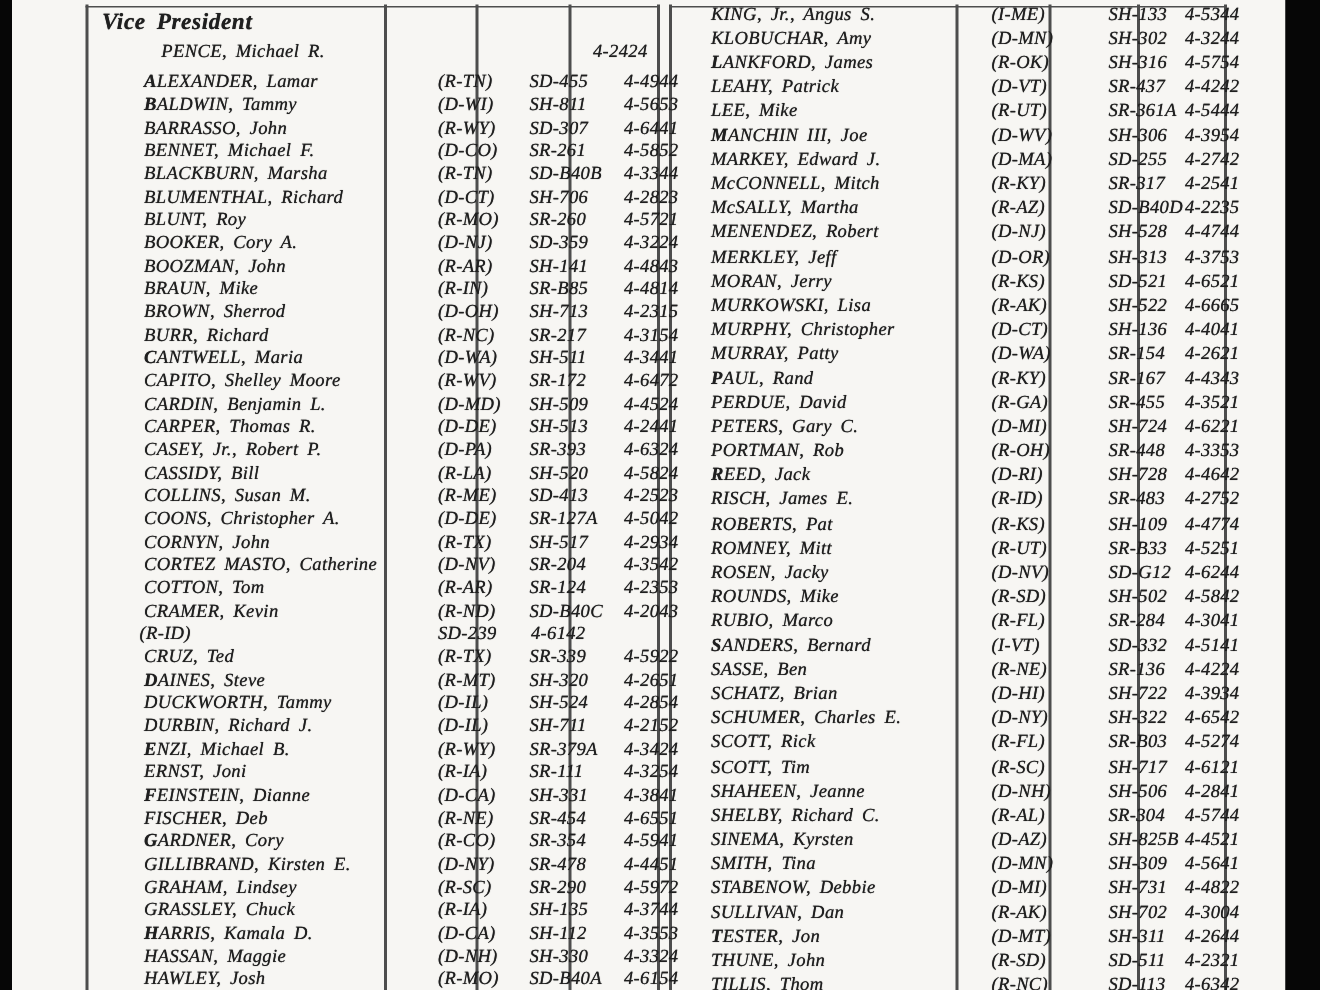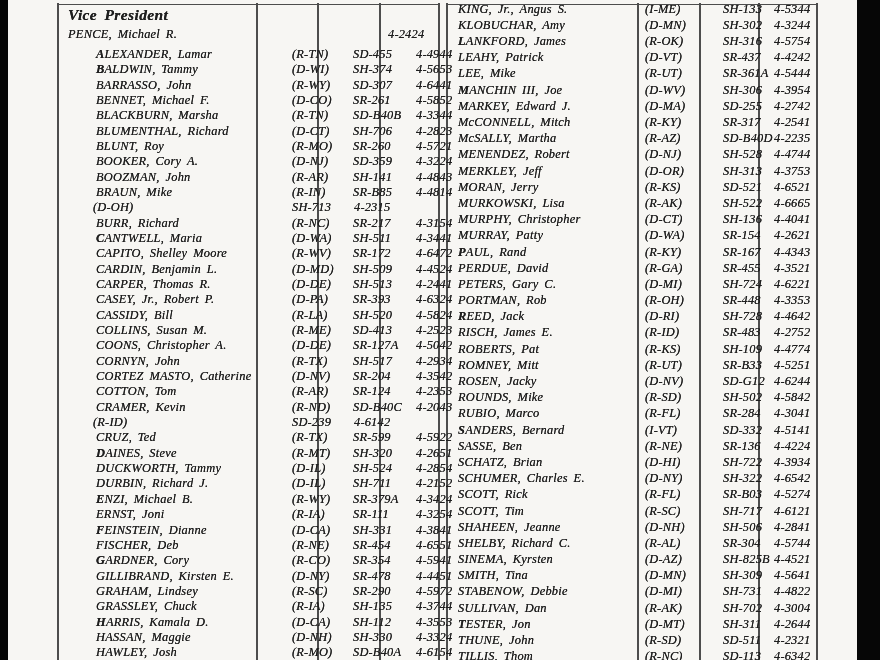--- a/index.html
+++ b/index.html
@@ -29,22 +29,22 @@
   .vp-title{
     padding-left:11px;font-size:15.5px;font-weight:bold;line-height:21px;
     letter-spacing:.4px;word-spacing:3px;white-space:nowrap;
     text-shadow:0 0 .5px #1f1f1f;
   }
   .rows-left{position:absolute;left:49px;top:46px;width:382px;margin-left:28px;}
   .rows-right{position:absolute;left:438px;top:0;width:372px;}
 
   .row{display:grid;align-items:end;white-space:nowrap;}
   .row.l{grid-template-columns:199px 61px 62px 60px;height:15.35px;}
-  .row.r{grid-template-columns:191px 62px 59px 60px;height:16.2px;}
-  .row.vp{grid-template-columns:199px 61px 62px 60px;height:15px;margin-top:1px;}
+  .row.r{grid-template-columns:191px 62px 59px 60px;height:16.2px;margin-left:16px;}
+  .row.vp{grid-template-columns:199px 61px 62px 60px;height:15px;margin-top:1px;text-align:center;}
 
   .c{font-size:12.4px;line-height:13.5px;overflow:visible;
      text-shadow:0 0 .5px rgba(25,25,25,.95);}
   .c.name{padding-left:11px;letter-spacing:.25px;word-spacing:2.5px;}
   .row.r .c.name{padding-left:12px;}
   .c.party{padding-left:8px;letter-spacing:.2px;}
   .c.room{padding-left:8px;letter-spacing:.2px;}
   .row.r .c.room{padding-left:24px;}
   .c.phone{padding-left:9px;letter-spacing:.2px;}
   .row.r .c.phone{padding-left:16px;}
@@ -86,21 +86,21 @@
         <div class="row l">
           <span class="c name"><b>A</b>LEXANDER, Lamar</span>
           <span class="c party">(R-TN)</span>
           <span class="c room">SD-455</span>
           <span class="c phone">4-4944</span>
         </div>
 
         <div class="row l">
           <span class="c name"><b>B</b>ALDWIN, Tammy</span>
           <span class="c party">(D-WI)</span>
-          <span class="c room">SH-374</span>
+          <span class="c room">SH-811</span>
           <span class="c phone">4-5653</span>
         </div>
 
         <div class="row l">
           <span class="c name">BARRASSO, John</span>
           <span class="c party">(R-WY)</span>
           <span class="c room">SD-307</span>
           <span class="c phone">4-6441</span>
         </div>
 
@@ -147,20 +147,21 @@
         </div>
 
         <div class="row l">
           <span class="c name">BRAUN, Mike</span>
           <span class="c party">(R-IN)</span>
           <span class="c room">SR-B85</span>
           <span class="c phone">4-4814</span>
         </div>
 
         <div class="row l">
+          <span class="c name">BROWN, Sherrod</span>
           <span class="c party">(D-OH)</span>
           <span class="c room">SH-713</span>
           <span class="c phone">4-2315</span>
         </div>
 
         <div class="row l">
           <span class="c name">BURR, Richard</span>
           <span class="c party">(R-NC)</span>
           <span class="c room">SR-217</span>
           <span class="c phone">4-3154</span>
@@ -252,21 +253,21 @@
 
         <div class="row l">
           <span class="c party">(R-ID)</span>
           <span class="c room">SD-239</span>
           <span class="c phone">4-6142</span>
         </div>
 
         <div class="row l">
           <span class="c name">CRUZ, Ted</span>
           <span class="c party">(R-TX)</span>
-          <span class="c room">SR-599</span>
+          <span class="c room">SR-339</span>
           <span class="c phone">4-5922</span>
         </div>
 
         <div class="row l">
           <span class="c name"><b>D</b>AINES, Steve</span>
           <span class="c party">(R-MT)</span>
           <span class="c room">SH-320</span>
           <span class="c phone">4-2651</span>
         </div>
 

